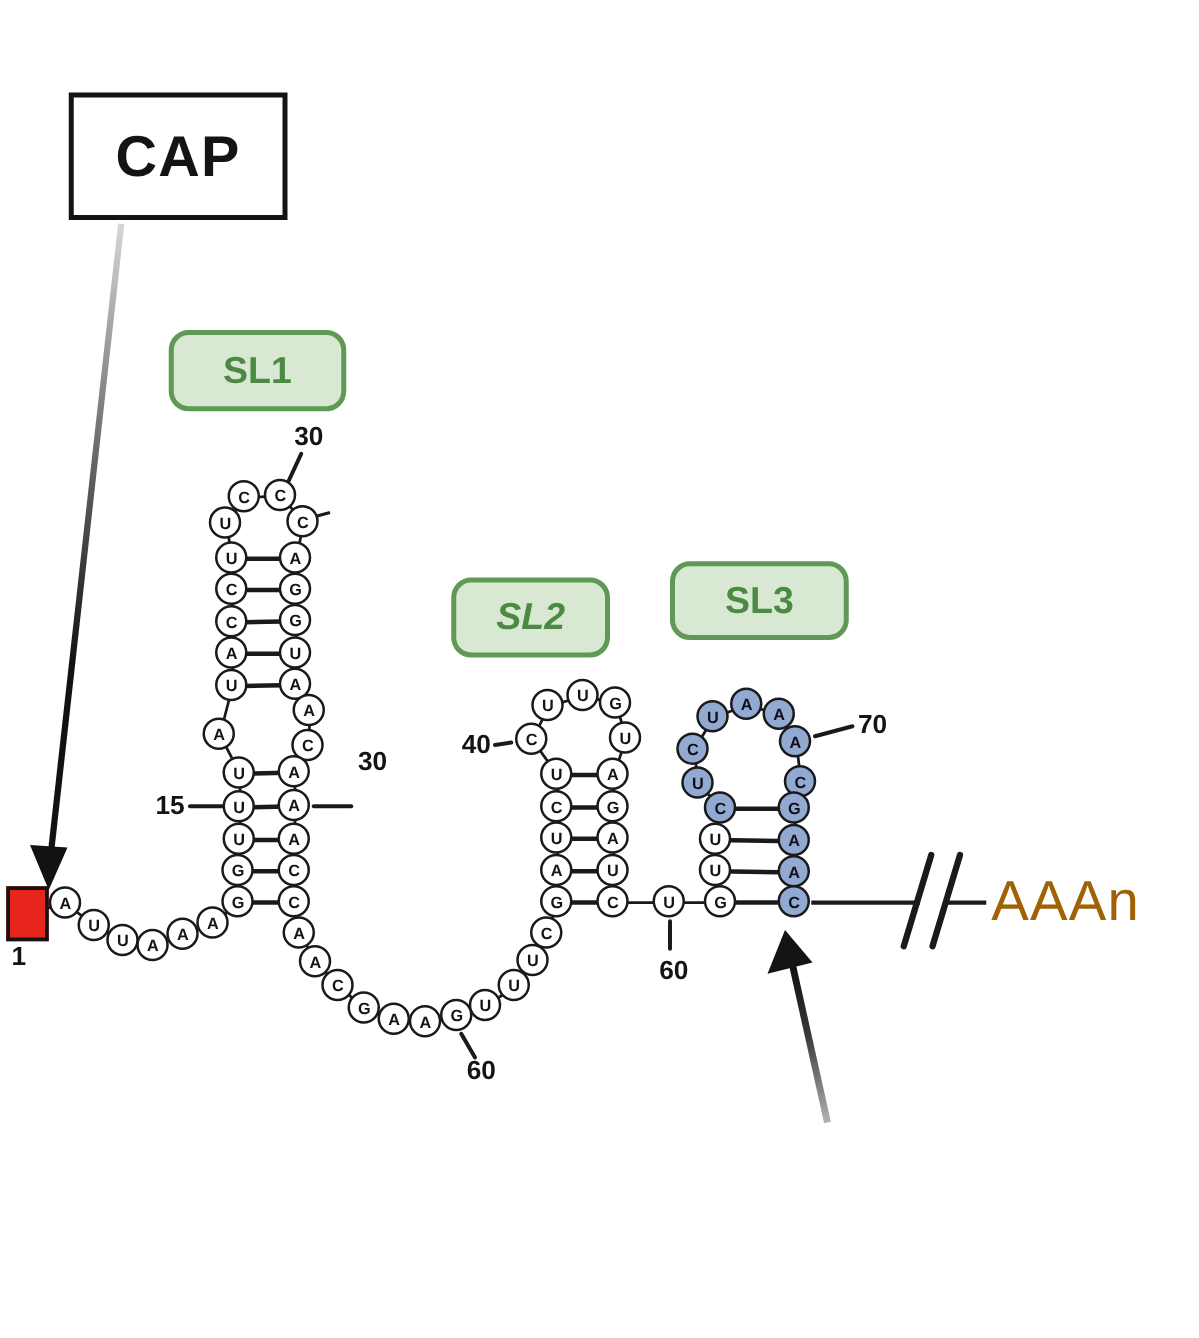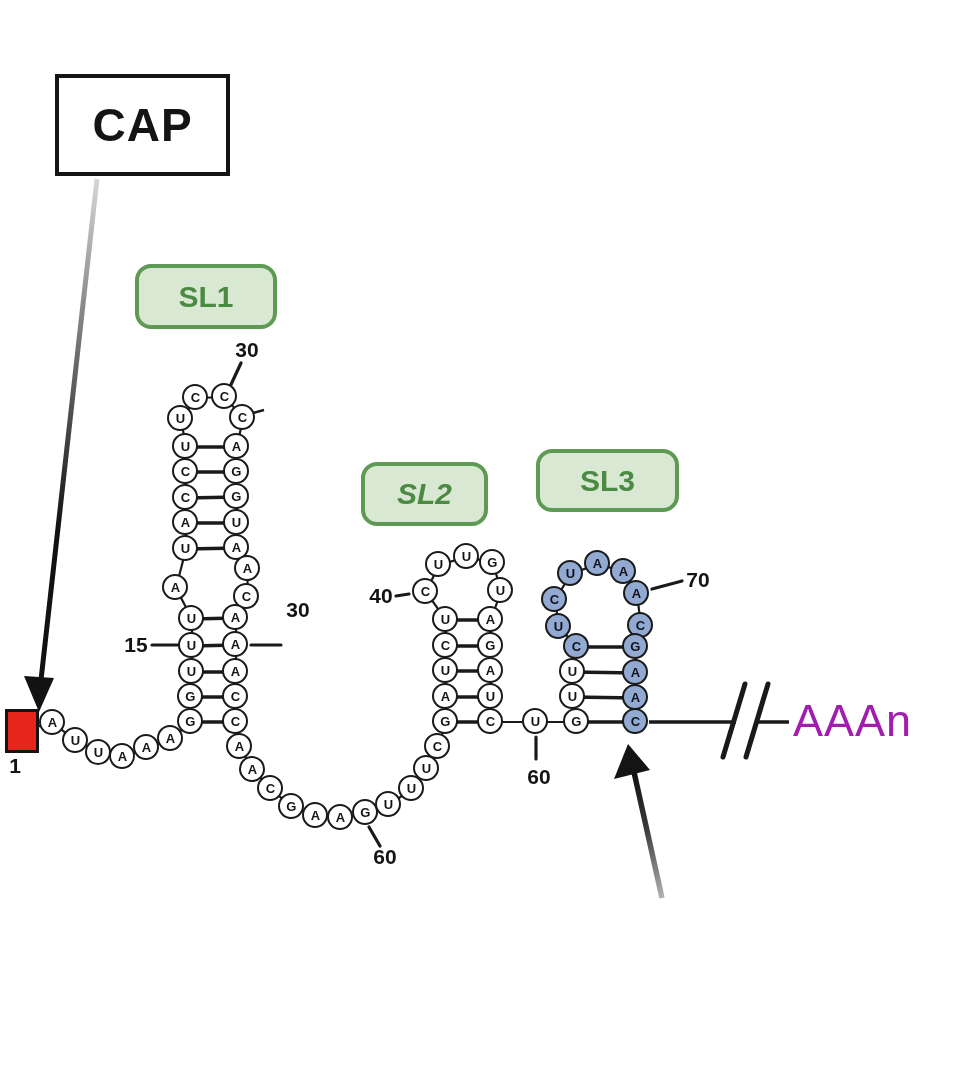--- a/index.html
+++ b/index.html
@@ -15,21 +15,21 @@
   .cap-box span{font-size:46px;font-weight:bold;color:#141414;letter-spacing:1px;}
   .sl-box{background:var(--green-fill,#d9e8d3);border:4px solid var(--green-border,#5f9a54);
           border-radius:16px;}
   .sl-box span{font-size:30px;font-weight:bold;color:var(--green-text,#4c8a43);}
   .sl1{left:135px;top:264px;width:142px;height:65px;}
   .sl2{left:361px;top:462px;width:127px;height:64px;font-style:italic;}
   .sl3{left:536px;top:449px;width:143px;height:63px;}
   .trs-box{left:592px;top:890px;width:174px;height:105px;background:var(--blue-box,#8ba3cc);}
   .trs-box span{font-size:48px;font-weight:bold;color:#10101a;}
   .aaan{position:absolute;left:793px;top:697px;height:48px;line-height:48px;
-        font-size:45px;color:#a21caf;z-index:5;letter-spacing:1px;}
+        font-size:45px;color:#a16207;z-index:5;letter-spacing:1px;}
   .nt{position:absolute;width:22px;height:22px;border:2.6px solid #1a1a1a;border-radius:50%;
       background:#fff;display:flex;align-items:center;justify-content:center;
       font-size:13px;font-weight:bold;color:#141414;z-index:4;box-sizing:content-box;}
   .nt.hl{background:var(--blue-circle,#92a9d2);color:#10101c;}
   .posnum{position:absolute;transform:translate(-50%,-50%);font-size:21px;font-weight:bold;
           color:#141414;z-index:5;white-space:nowrap;}
 </style>
 </head>
 <body>
 

